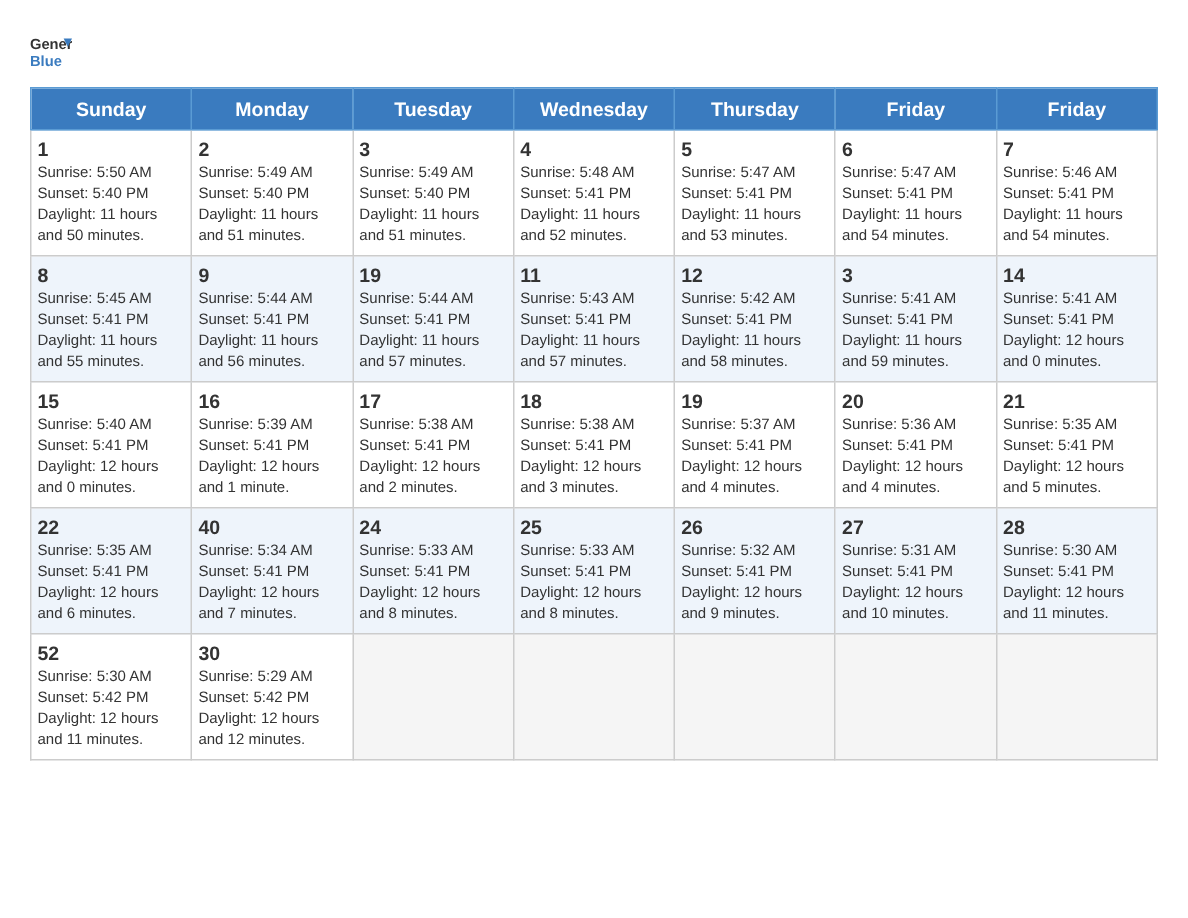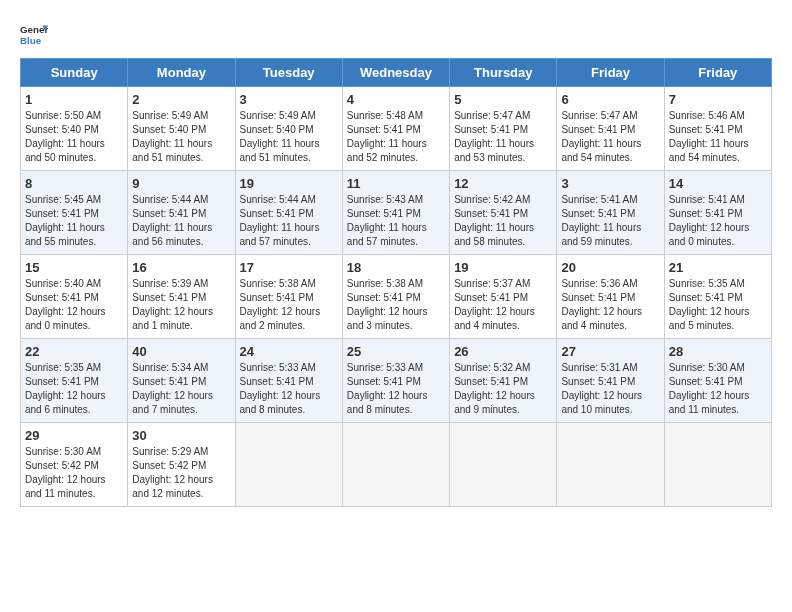--- a/index.html
+++ b/index.html
@@ -225,21 +225,21 @@
         <div class="day-num">27</div>
         <div class="day-info">Sunrise: 5:31 AM<br>Sunset: 5:41 PM<br>Daylight: 12 hours and 10 minutes.</div>
       </td>
         <td>
         <div class="day-num">28</div>
         <div class="day-info">Sunrise: 5:30 AM<br>Sunset: 5:41 PM<br>Daylight: 12 hours and 11 minutes.</div>
       </td>
       </tr>
       <tr>
         <td>
-        <div class="day-num">29</div>
+        <div class="day-num">52</div>
         <div class="day-info">Sunrise: 5:30 AM<br>Sunset: 5:42 PM<br>Daylight: 12 hours and 11 minutes.</div>
       </td>
         <td>
         <div class="day-num">30</div>
         <div class="day-info">Sunrise: 5:29 AM<br>Sunset: 5:42 PM<br>Daylight: 12 hours and 12 minutes.</div>
       </td>
         <td class="empty"></td>
         <td class="empty"></td>
         <td class="empty"></td>
         <td class="empty"></td>

